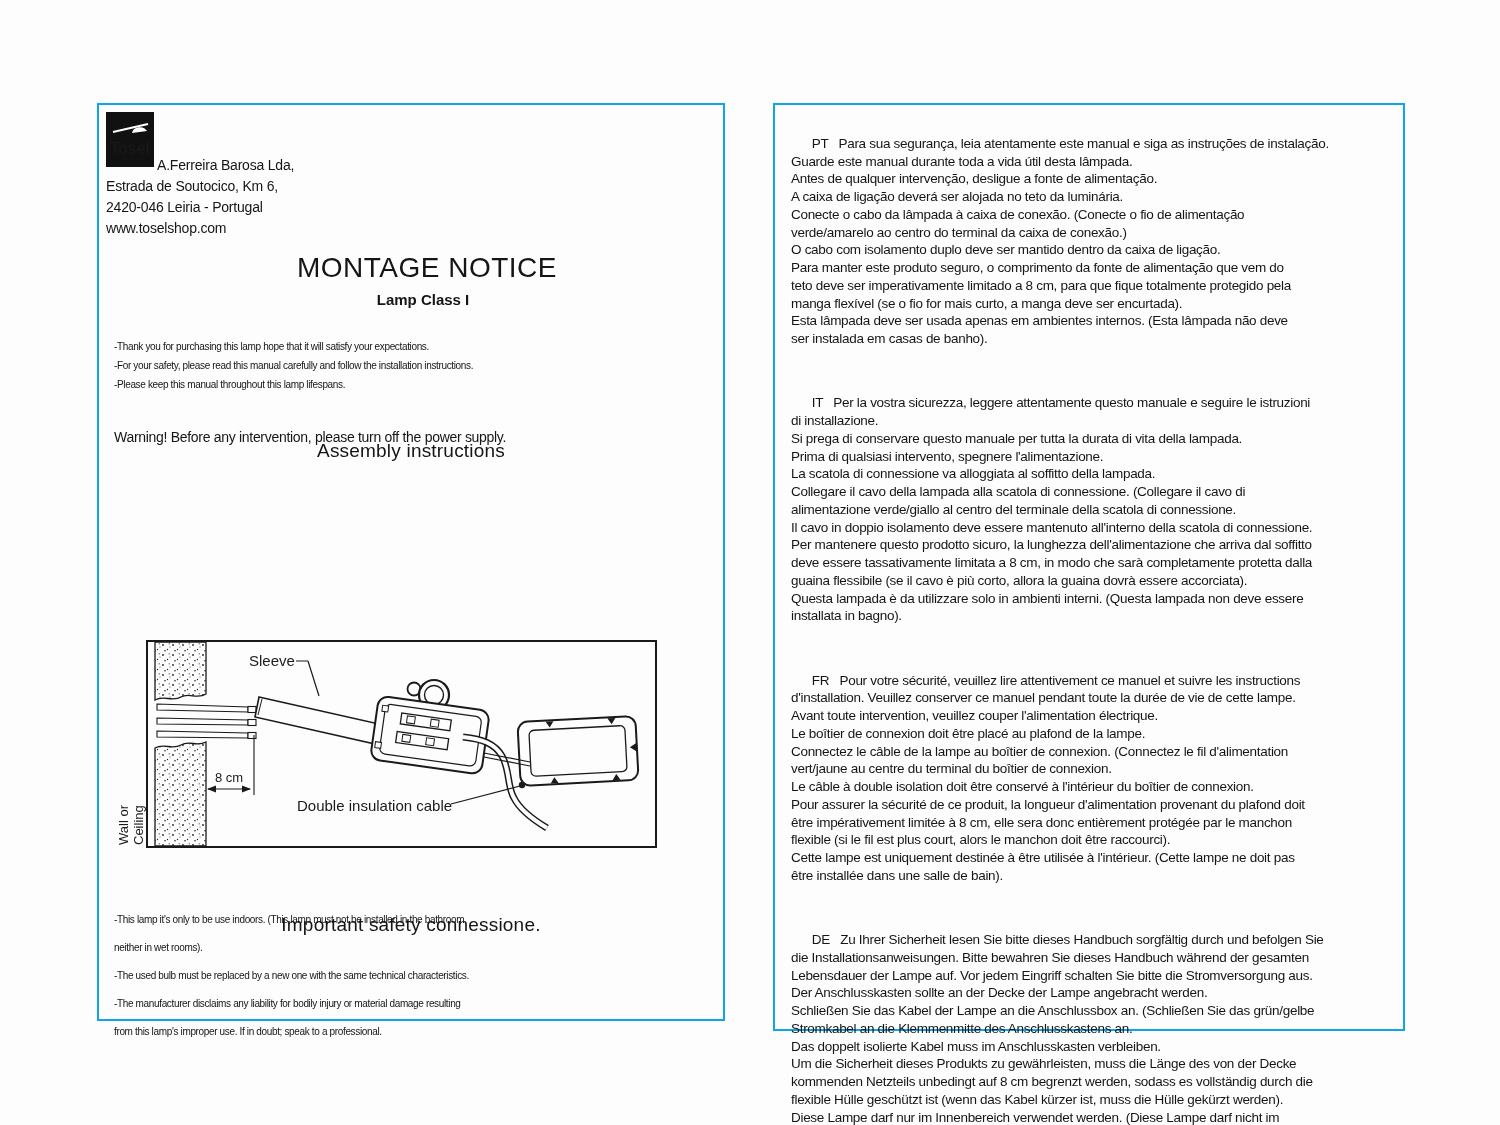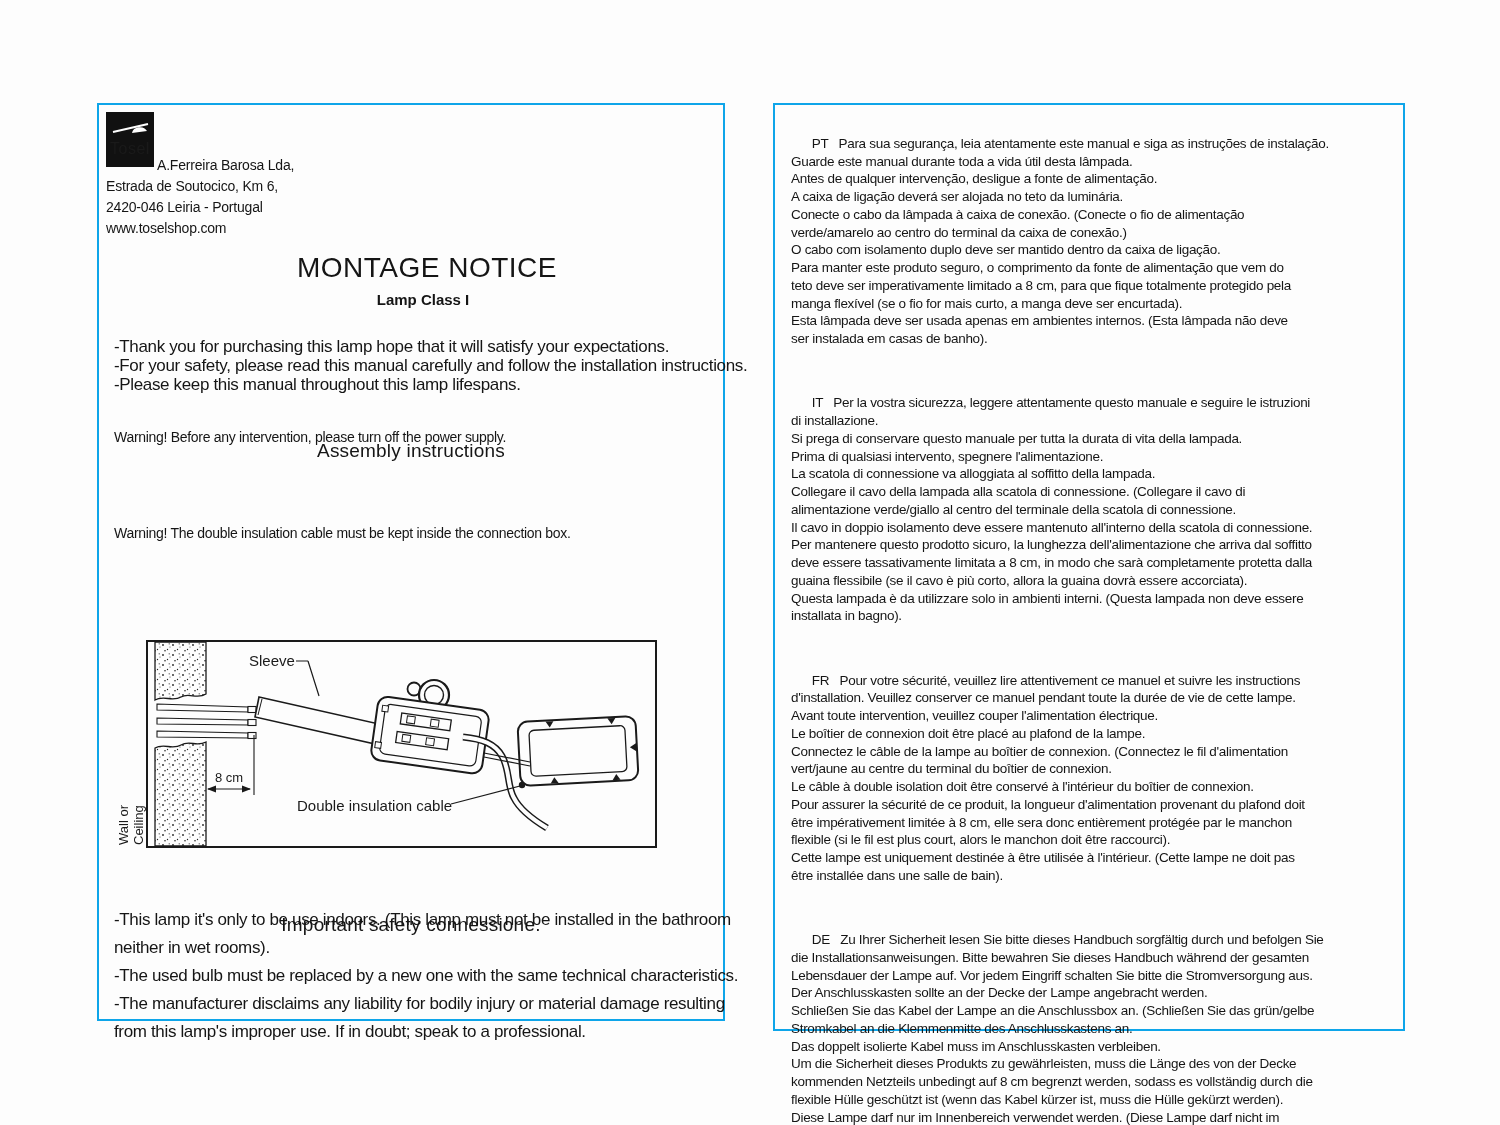--- a/index.html
+++ b/index.html
@@ -6,21 +6,21 @@
   .page{
     position:relative;width:1500px;height:1125px;background:#fdfdfd;
     font-family:"Liberation Sans","DejaVu Sans",sans-serif;color:#151515;
     overflow:hidden;
   }
   .panel{position:absolute;background:#fdfdfd;border:2px solid #0ea5e9;box-sizing:border-box;}
   .panel-left{left:97px;top:103px;width:628px;height:918px;}
   .panel-right{left:773px;top:103px;width:632px;height:928px;padding:12px 16px;}
   .abs{position:absolute;}
   .center{left:0;width:100%;text-align:center;}
-  .ml{white-space:pre;font-size:17px;line-height:19px;letter-spacing:-0.35px;}
+  .ml{white-space:pre;font-size:10px;line-height:19px;letter-spacing:-0.35px;}
   .brand-logo{position:absolute;left:7px;top:7px;}
   .company-name{position:absolute;left:58px;top:52px;font-size:14px;letter-spacing:-0.2px;}
   .address{position:absolute;left:7px;top:71px;font-size:14px;line-height:21px;letter-spacing:-0.2px;white-space:pre;}
   .doc-title{top:147px;font-size:28px;letter-spacing:0.5px;margin-left:16px;}
   .doc-subtitle{top:186px;font-size:15px;font-weight:bold;margin-left:12px;}
   .sec-heading{font-size:19px;letter-spacing:0.2px;margin-top:44px;}
   .warn{font-weight:normal;font-size:14px;letter-spacing:-0.3px;white-space:pre;}
   .lang-section{white-space:pre;font-size:13.5px;line-height:17.75px;letter-spacing:-0.3px;margin-bottom:11px;}
   .diagram{position:absolute;left:12px;top:527px;}
   svg text{font-family:"Liberation Sans","DejaVu Sans",sans-serif;fill:#1a1a1a;}
@@ -50,21 +50,20 @@
 
     <div class="abs ml" style="left:15px;top:232px;">-Thank you for purchasing this lamp hope that it will satisfy your expectations.
 -For your safety, please read this manual carefully and follow the installation instructions.
 -Please keep this manual throughout this lamp lifespans.</div>
 
     <div class="abs center sec-heading" style="top:291px;">Assembly instructions</div>
 
     <div class="abs warn" style="left:15px;top:324px;">Warning! Before any intervention, please turn off the power supply.</div>
 
 
-    <div class="abs warn" style="left:15px;top:420px;">Warning! The double insulation cable must be kept inside the connection box.</div>
 
 
     <div class="diagram">
       <svg width="550" height="218" viewBox="0 0 550 218">
         <defs>
           <pattern id="stip" width="10" height="10" patternUnits="userSpaceOnUse">
             <circle cx="2" cy="3" r="0.9" fill="#222"></circle>
             <circle cx="6.5" cy="7.5" r="0.7" fill="#222"></circle>
             <circle cx="8.2" cy="1.8" r="0.6" fill="#222"></circle>
             <circle cx="4" cy="8.8" r="0.8" fill="#222"></circle>

